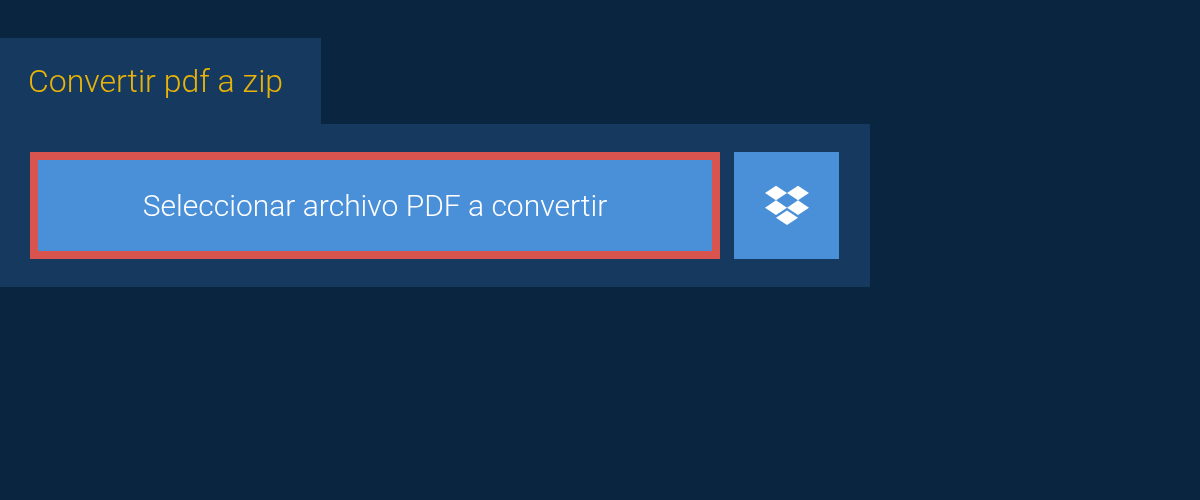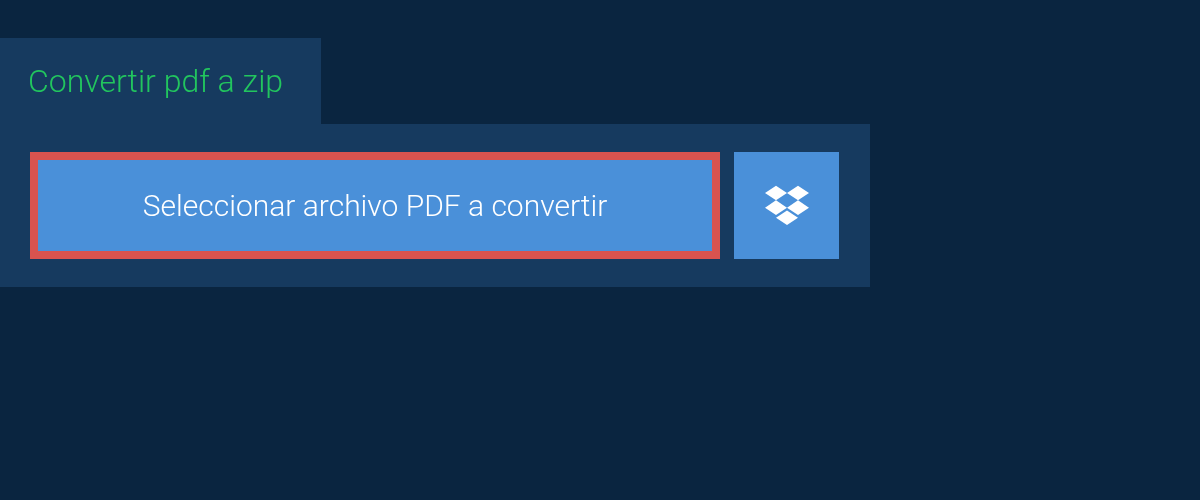--- a/index.html
+++ b/index.html
@@ -10,21 +10,21 @@
     body {
       width: 1200px;
       height: 500px;
       background: #0a2540;
       font-family: -apple-system, BlinkMacSystemFont, "Segoe UI", Roboto, Helvetica, Arial, sans-serif;
       overflow: hidden;
     }
     .tab {
       display: inline-block;
       background: #163a5f;
-      color: #22c55e;
+      color: #eab308;
       font-size: 32px;
       font-weight: 300;
       padding: 24px 38px 24px 28px;
       margin-top: 38px;
       margin-left: 0;
     }
     .upload-panel {
       background: #163a5f;
       margin-top: 0;
       padding: 28px 30px 28px 30px;

